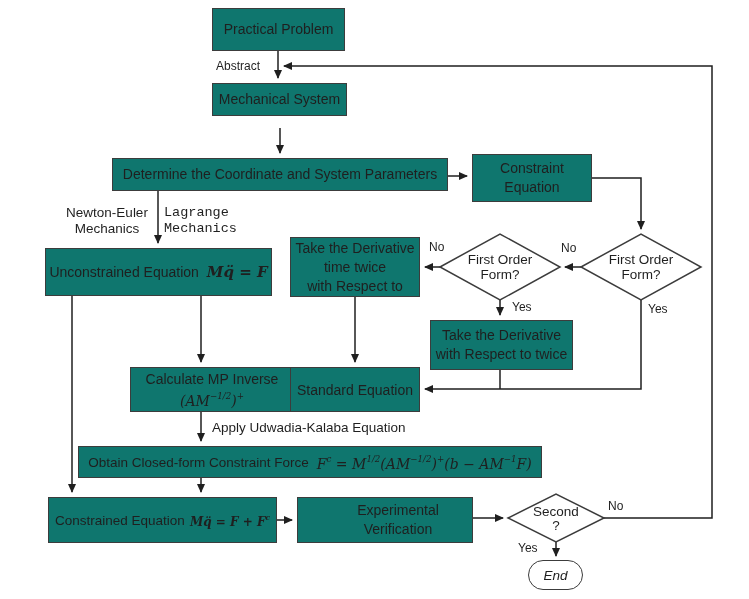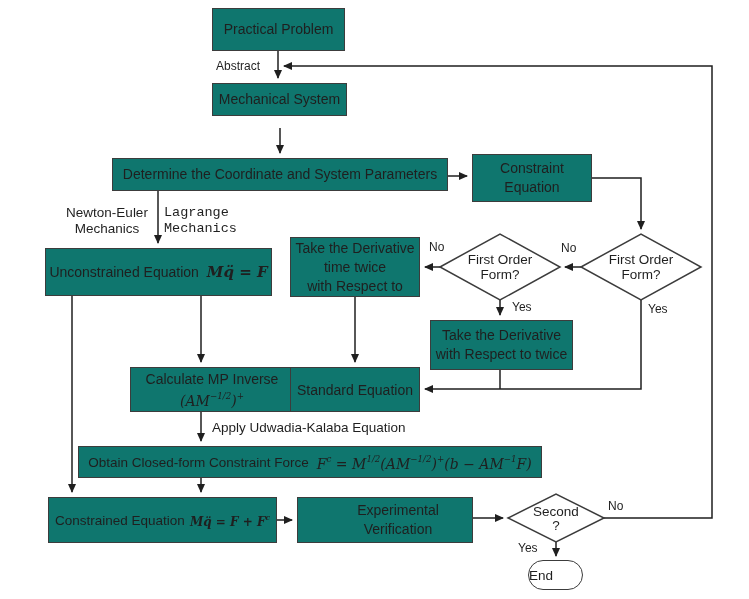--- a/index.html
+++ b/index.html
@@ -14,22 +14,22 @@
   .box .inner{display:block;}
   .lbl{position:absolute;font-size:12px;line-height:16px;color:#1f1f1f;white-space:nowrap;}
   .lbl2{text-align:center;white-space:normal;}
   .dtext{position:absolute;text-align:center;font-size:13.5px;line-height:15px;color:#1f1f1f;}
   .math{font-family:"DejaVu Serif",serif;font-style:italic;font-size:15px;white-space:nowrap;}
   .mbold{font-weight:bold;}
   .math sup{font-size:0.62em;position:relative;top:-0.1em;vertical-align:super;font-style:italic;}
   .gap{display:inline-block;width:8px;}
   .endnode{position:absolute;left:528px;top:560px;width:55px;height:30px;
            border:1.5px solid #3c3c3c;border-radius:15px;background:#fff;
-           box-sizing:border-box;display:flex;align-items:center;justify-content:flex-start;
-           font-size:13.5px;}
+           box-sizing:border-box;display:flex;align-items:center;justify-content:center;
+           font-size:13.5px;font-style:italic;}
 </style>
 </head>
 <body>
 
 <div class="canvas">
 
   <svg class="wires" width="749" height="599" viewBox="0 0 749 599">
     <defs>
       <marker id="ah" markerUnits="userSpaceOnUse" markerWidth="10" markerHeight="9" refX="8" refY="4" orient="auto">
         <path d="M0,0 L9,4 L0,8 z" fill="#1f1f1f"></path>

